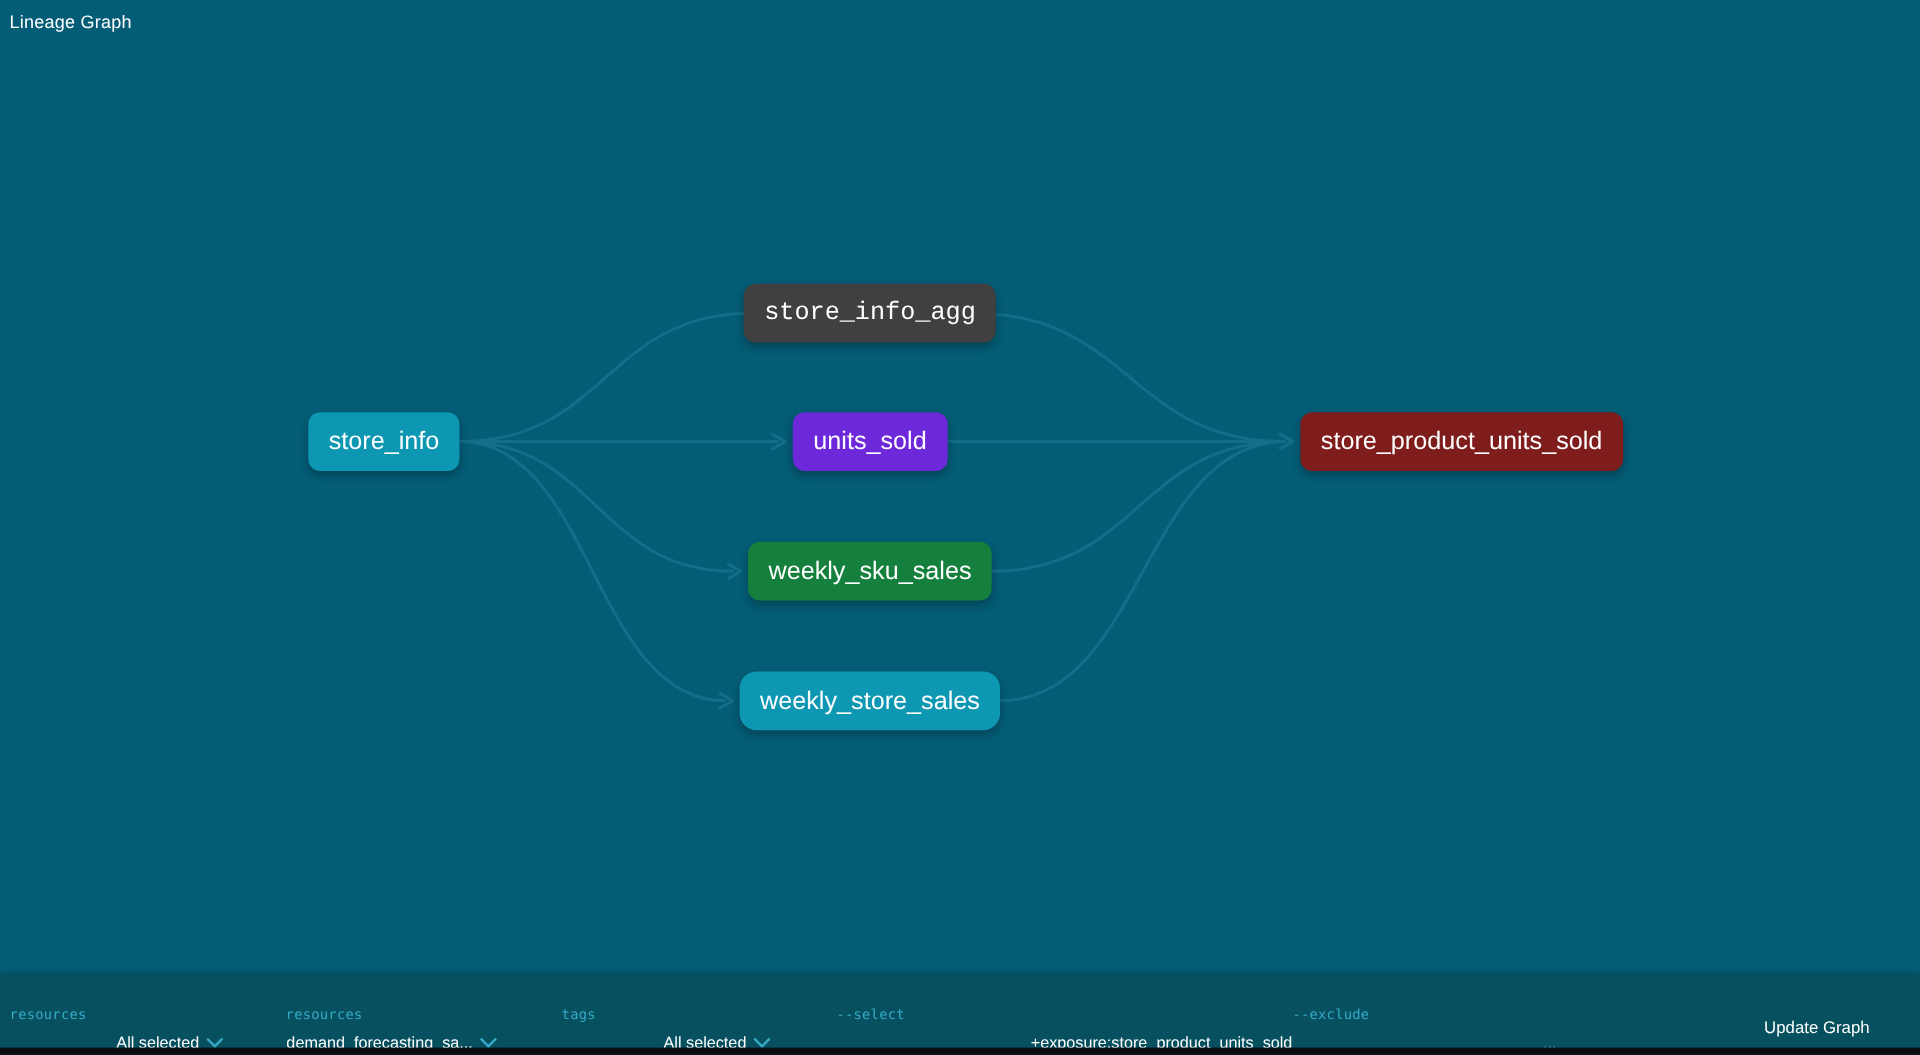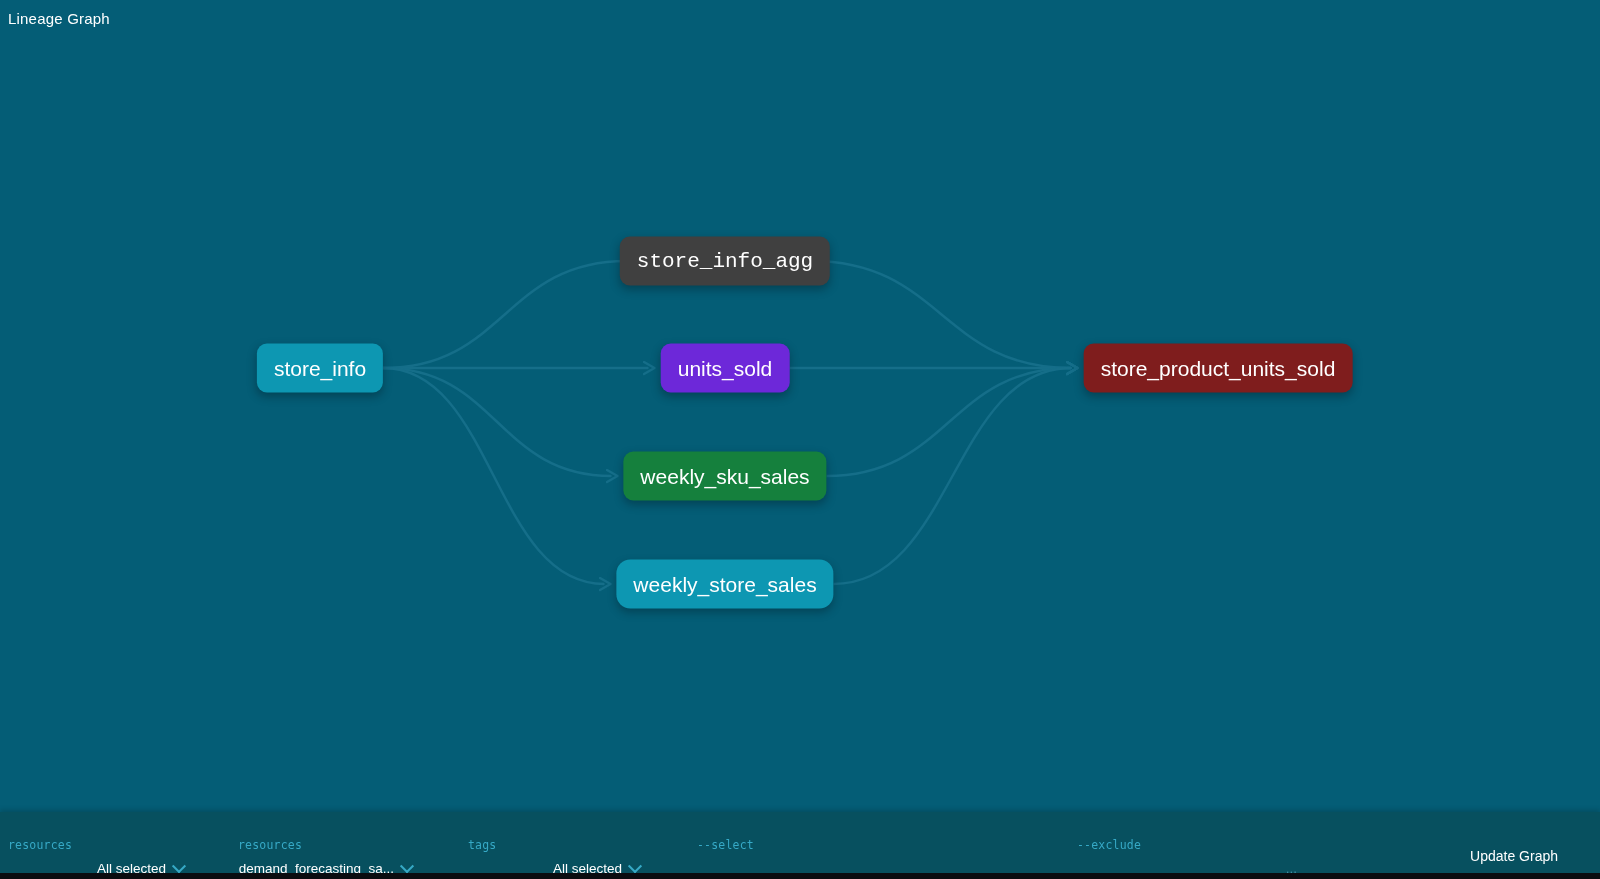--- a/index.html
+++ b/index.html
@@ -151,20 +151,23 @@
       </div>
       <div class="fcol fcol-2">
         <div class="flabel">tags</div>
         <div class="fvalue">
           <span class="fvaltext">All selected</span>
           <span class="chev"></span>
         </div>
       </div>
       <div class="fcol fcol-3">
         <div class="flabel">--select</div>
+        <div class="fvalue">
+          <span class="fvaltext">+exposure:store_product_units_sold</span>
+        </div>
       </div>
       <div class="fcol fcol-4">
         <div class="flabel">--exclude</div>
         <div class="fvalue muted">
           <span class="fvaltext">...</span>
         </div>
       </div>
     </div>
   <button class="update-btn">Update Graph</button>
 </div>

